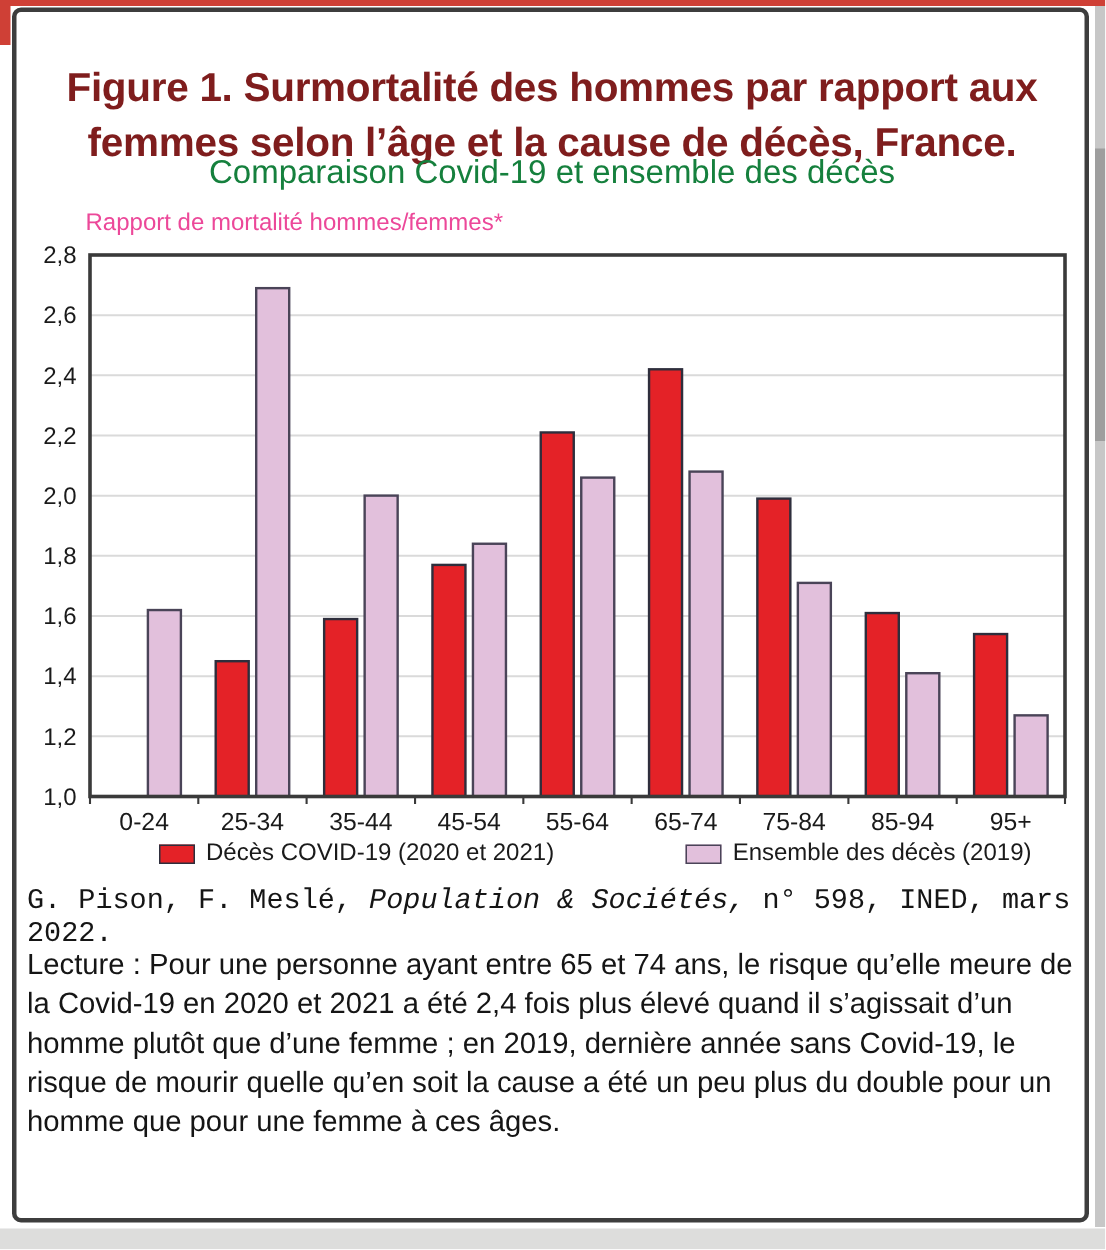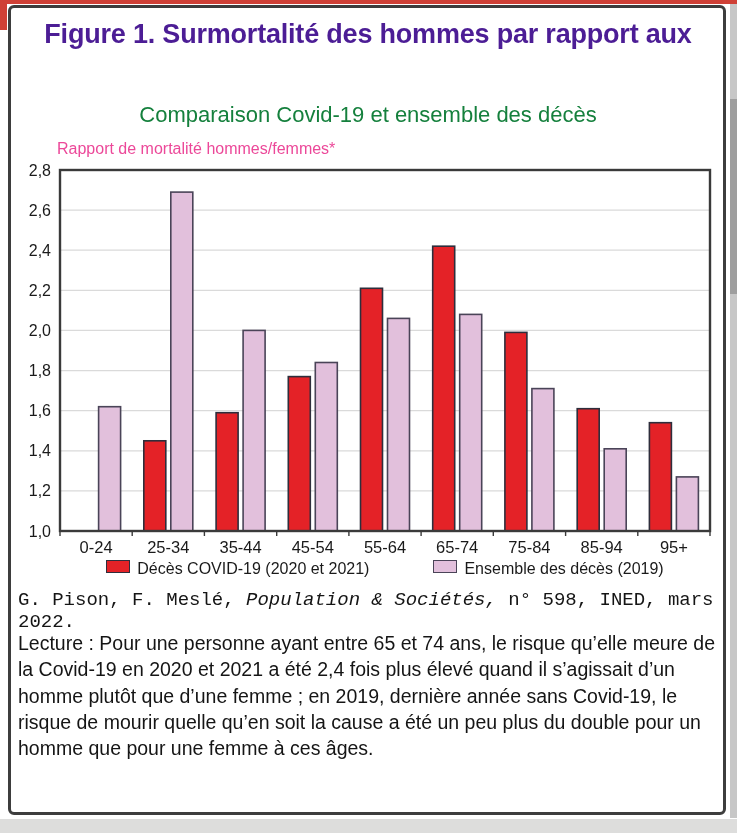--- a/index.html
+++ b/index.html
@@ -17,40 +17,40 @@
     overflow:hidden; color:#8f8f8d; font-size:20px; white-space:pre; opacity:.85; filter:blur(0.4px);
   }
 
   
   .figure-box {
     position:absolute; left:8px; top:5px; width:712px; height:804px;
     border:3px solid #3d3d3d; border-radius:6px; background:#ffffff;
   }
 
   .figure-title {
-    position:absolute; left:20px; top:16px; width:696px; text-align:center;
-    color:#4c1d95; font-weight:700; font-size:27px; line-height:37px; letter-spacing:-0.2px;
+    position:absolute; left:20px; top:40px; width:696px; text-align:center;
+    color:#7f1d1d; font-weight:700; font-size:27px; line-height:37px; letter-spacing:-0.2px;
   }
   .figure-subtitle {
     position:absolute; left:20px; top:102px; width:696px; text-align:center;
     color:#15803d; font-weight:400; font-size:22px;
   }
   .chart-axis-title {
     position:absolute; left:57px; top:140px; font-size:16px; color:#ec4899;text-align:right;
   }
   #chart-svg { position:absolute; left:0; top:157px; }
   .ytick { font-family:"Liberation Sans", sans-serif; font-size:16px; fill:#1a1a1a; }
   .xtick { font-family:"Liberation Sans", sans-serif; font-size:16.5px; fill:#1a1a1a; }
 
   .legend {
     position:absolute; left:60px; top:560px; width:650px;
     display:flex; justify-content:center; align-items:center; gap:64px;
     font-size:16px; color:#1a1a1a;
   }
-  .legend-item { display:flex; gap:7px; }
+  .legend-item { display:flex; align-items:center; gap:7px;margin-left:24px; }
   .swatch { display:inline-block; width:24px; height:13px; box-sizing:border-box; }
   .swatch-red { border:1.6px solid #2e2e3c; }
   .swatch-pink { border:1.6px solid #4a4458; }
 
   .citation { position:absolute; left:18px; top:589px; font-size:19px; color:#151515;font-family:Liberation Mono, monospace; }
   .citation .it { font-style:italic; }
 
   .notes {
     position:absolute; left:18px; top:630px; width:706px;
     font-size:19.5px; line-height:26.3px; color:#151515;
@@ -62,20 +62,21 @@
 
 <div class="page">
 
   <div class="top-red-strip"></div>
   <div class="left-red-mark"></div>
 
   <div class="figure-box"></div>
 
   <div class="figure-title">
     <div>Figure 1. Surmortalité des hommes par rapport aux</div>
+    <div>femmes selon l’âge et la cause de décès, France.</div>
   </div>
 
   <div class="figure-subtitle">Comparaison Covid-19 et ensemble des décès</div>
 
   <div class="chart-axis-title">Rapport de mortalité hommes/femmes*</div>
 
   <svg id="chart-svg" width="728" height="410" viewBox="0 0 728 410">
       <text class="ytick" x="51" y="379.5" text-anchor="end">1,0</text>
       <line x1="60" y1="333.8888888888889" x2="710" y2="333.8888888888889" stroke="#dadada" stroke-width="1.3"></line>
       <text class="ytick" x="51" y="339.3888888888889" text-anchor="end">1,2</text>

